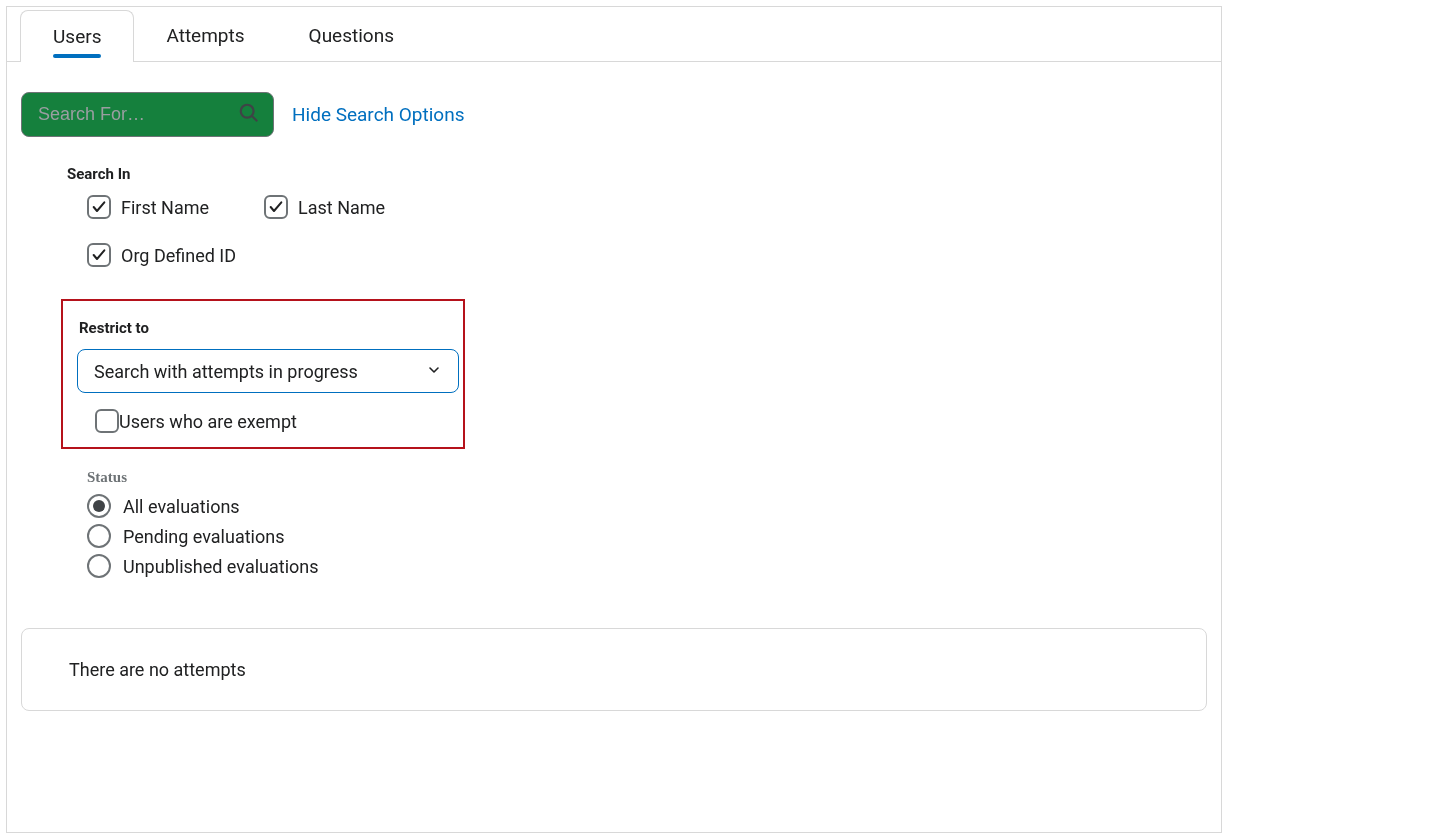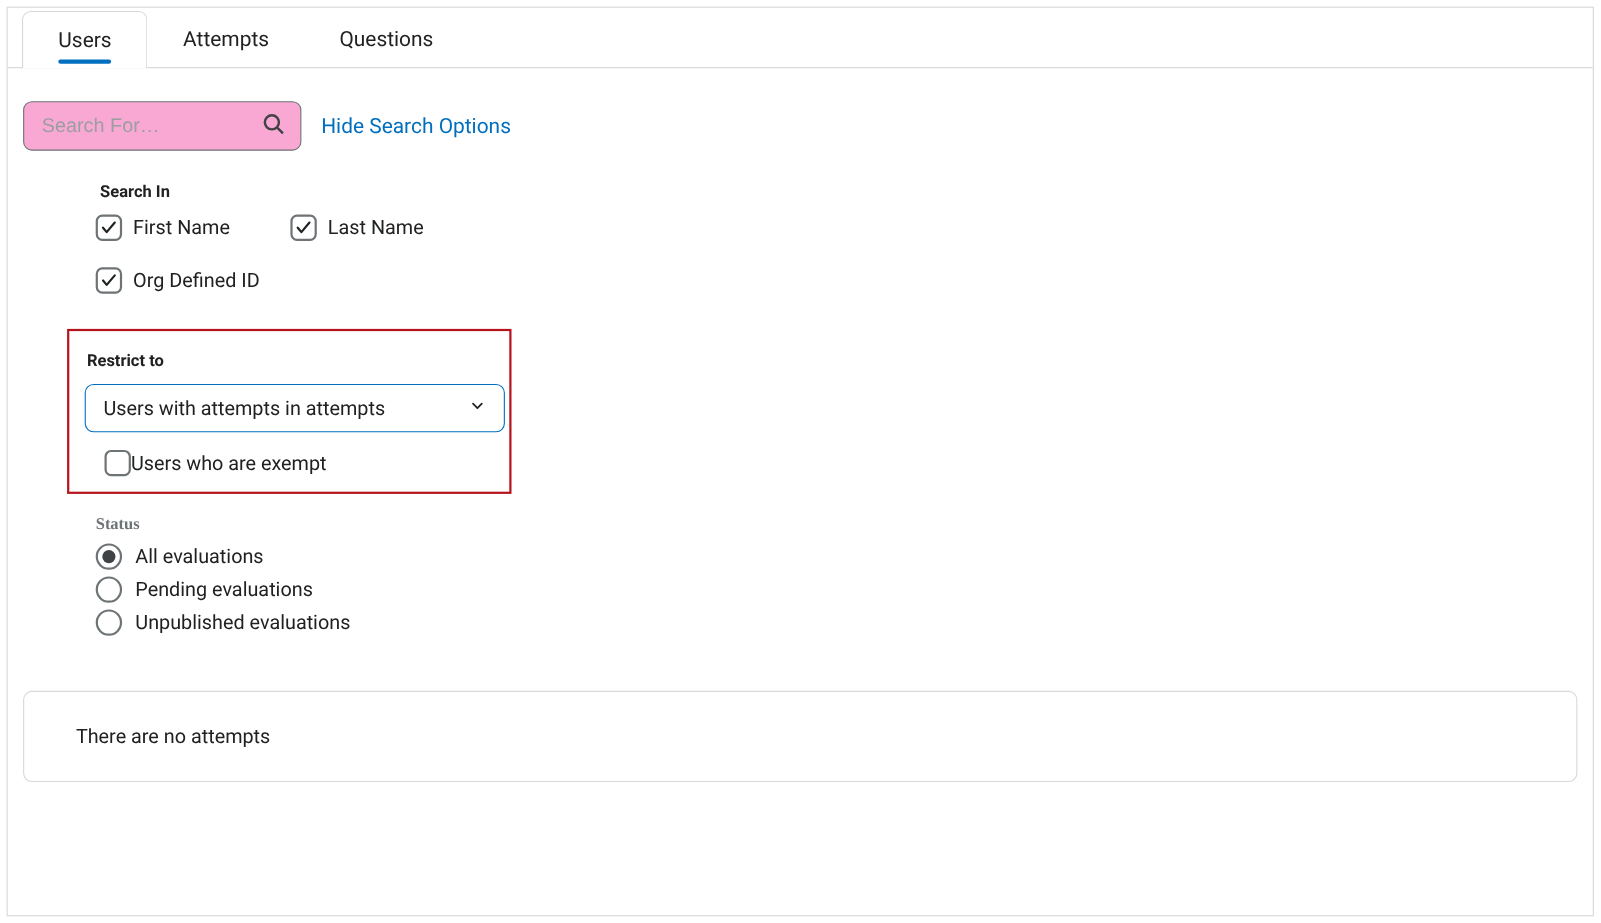--- a/index.html
+++ b/index.html
@@ -3,21 +3,21 @@
 <meta charset="utf-8">
 <style>
 * { box-sizing: border-box; margin: 0; padding: 0; }
 body {
   font-family: -apple-system, BlinkMacSystemFont, "Segoe UI", Roboto, Arial, sans-serif;
   background: #fff;
   padding: 6px;
 }
 .outer-frame {
   border: 1px solid #d8d8d8;
-  width: 1443px;
+  width: 1216px;
   height: 827px;
   position: relative;
 }
 .tab-bar {
   display: flex;
   align-items: flex-end;
   height: 55px;
   border-bottom: 1px solid #d8d8d8;
   padding-left: 13px;
 }
@@ -62,40 +62,40 @@
 }
 .search-input {
   width: 100%;
   height: 100%;
   border: 1px solid #6e7376;
   border-radius: 8px;
   padding: 0 44px 0 16px;
   font-size: 18px;
   color: #202122;
   outline: none;
-  background: #f9a8d4;
+  background: #15803d;
 }
 .search-input::placeholder { color: #9a9ea1; }
 .search-icon {
   position: absolute;
   right: 14px;
   top: 50%;
   transform: translateY(-50%);
   pointer-events: none;
 }
 .link {
   color: #006fbf;
   font-size: 19px;
   cursor: pointer;
 }
 .section-label {
   font-size: 15px;
   font-weight: 700;
   color: #202122;
-  margin-left: 70px;
+  margin-left: 46px;
   margin-bottom: 12px;
 }
 .section-label.muted { color: #6e7376; font-weight: 700; }
 .checkbox-row {
   display: flex;
   gap: 55px;
   margin-left: 66px;
 }
 .checkbox-group {
   display: flex;
@@ -243,21 +243,21 @@
               </svg>
           </div>
           <span class="chk-label">Org Defined ID</span>
         </div>
       </div>
     </div>
 
     <div class="red-box">
       <div class="section-label">Restrict to</div>
       <div class="select">
-        <span>Users with attempts in attempts</span>
+        <span>Search with attempts in progress</span>
         <span>
           <svg width="16" height="16" viewBox="0 0 24 24" fill="none" stroke="#202122" stroke-width="2.4" stroke-linecap="round" stroke-linejoin="round">
               <polyline points="6 9 12 15 18 9"></polyline>
             </svg>
         </span>
       </div>
       <div class="exempt-row">
         <div class="chk">
           
         </div>

